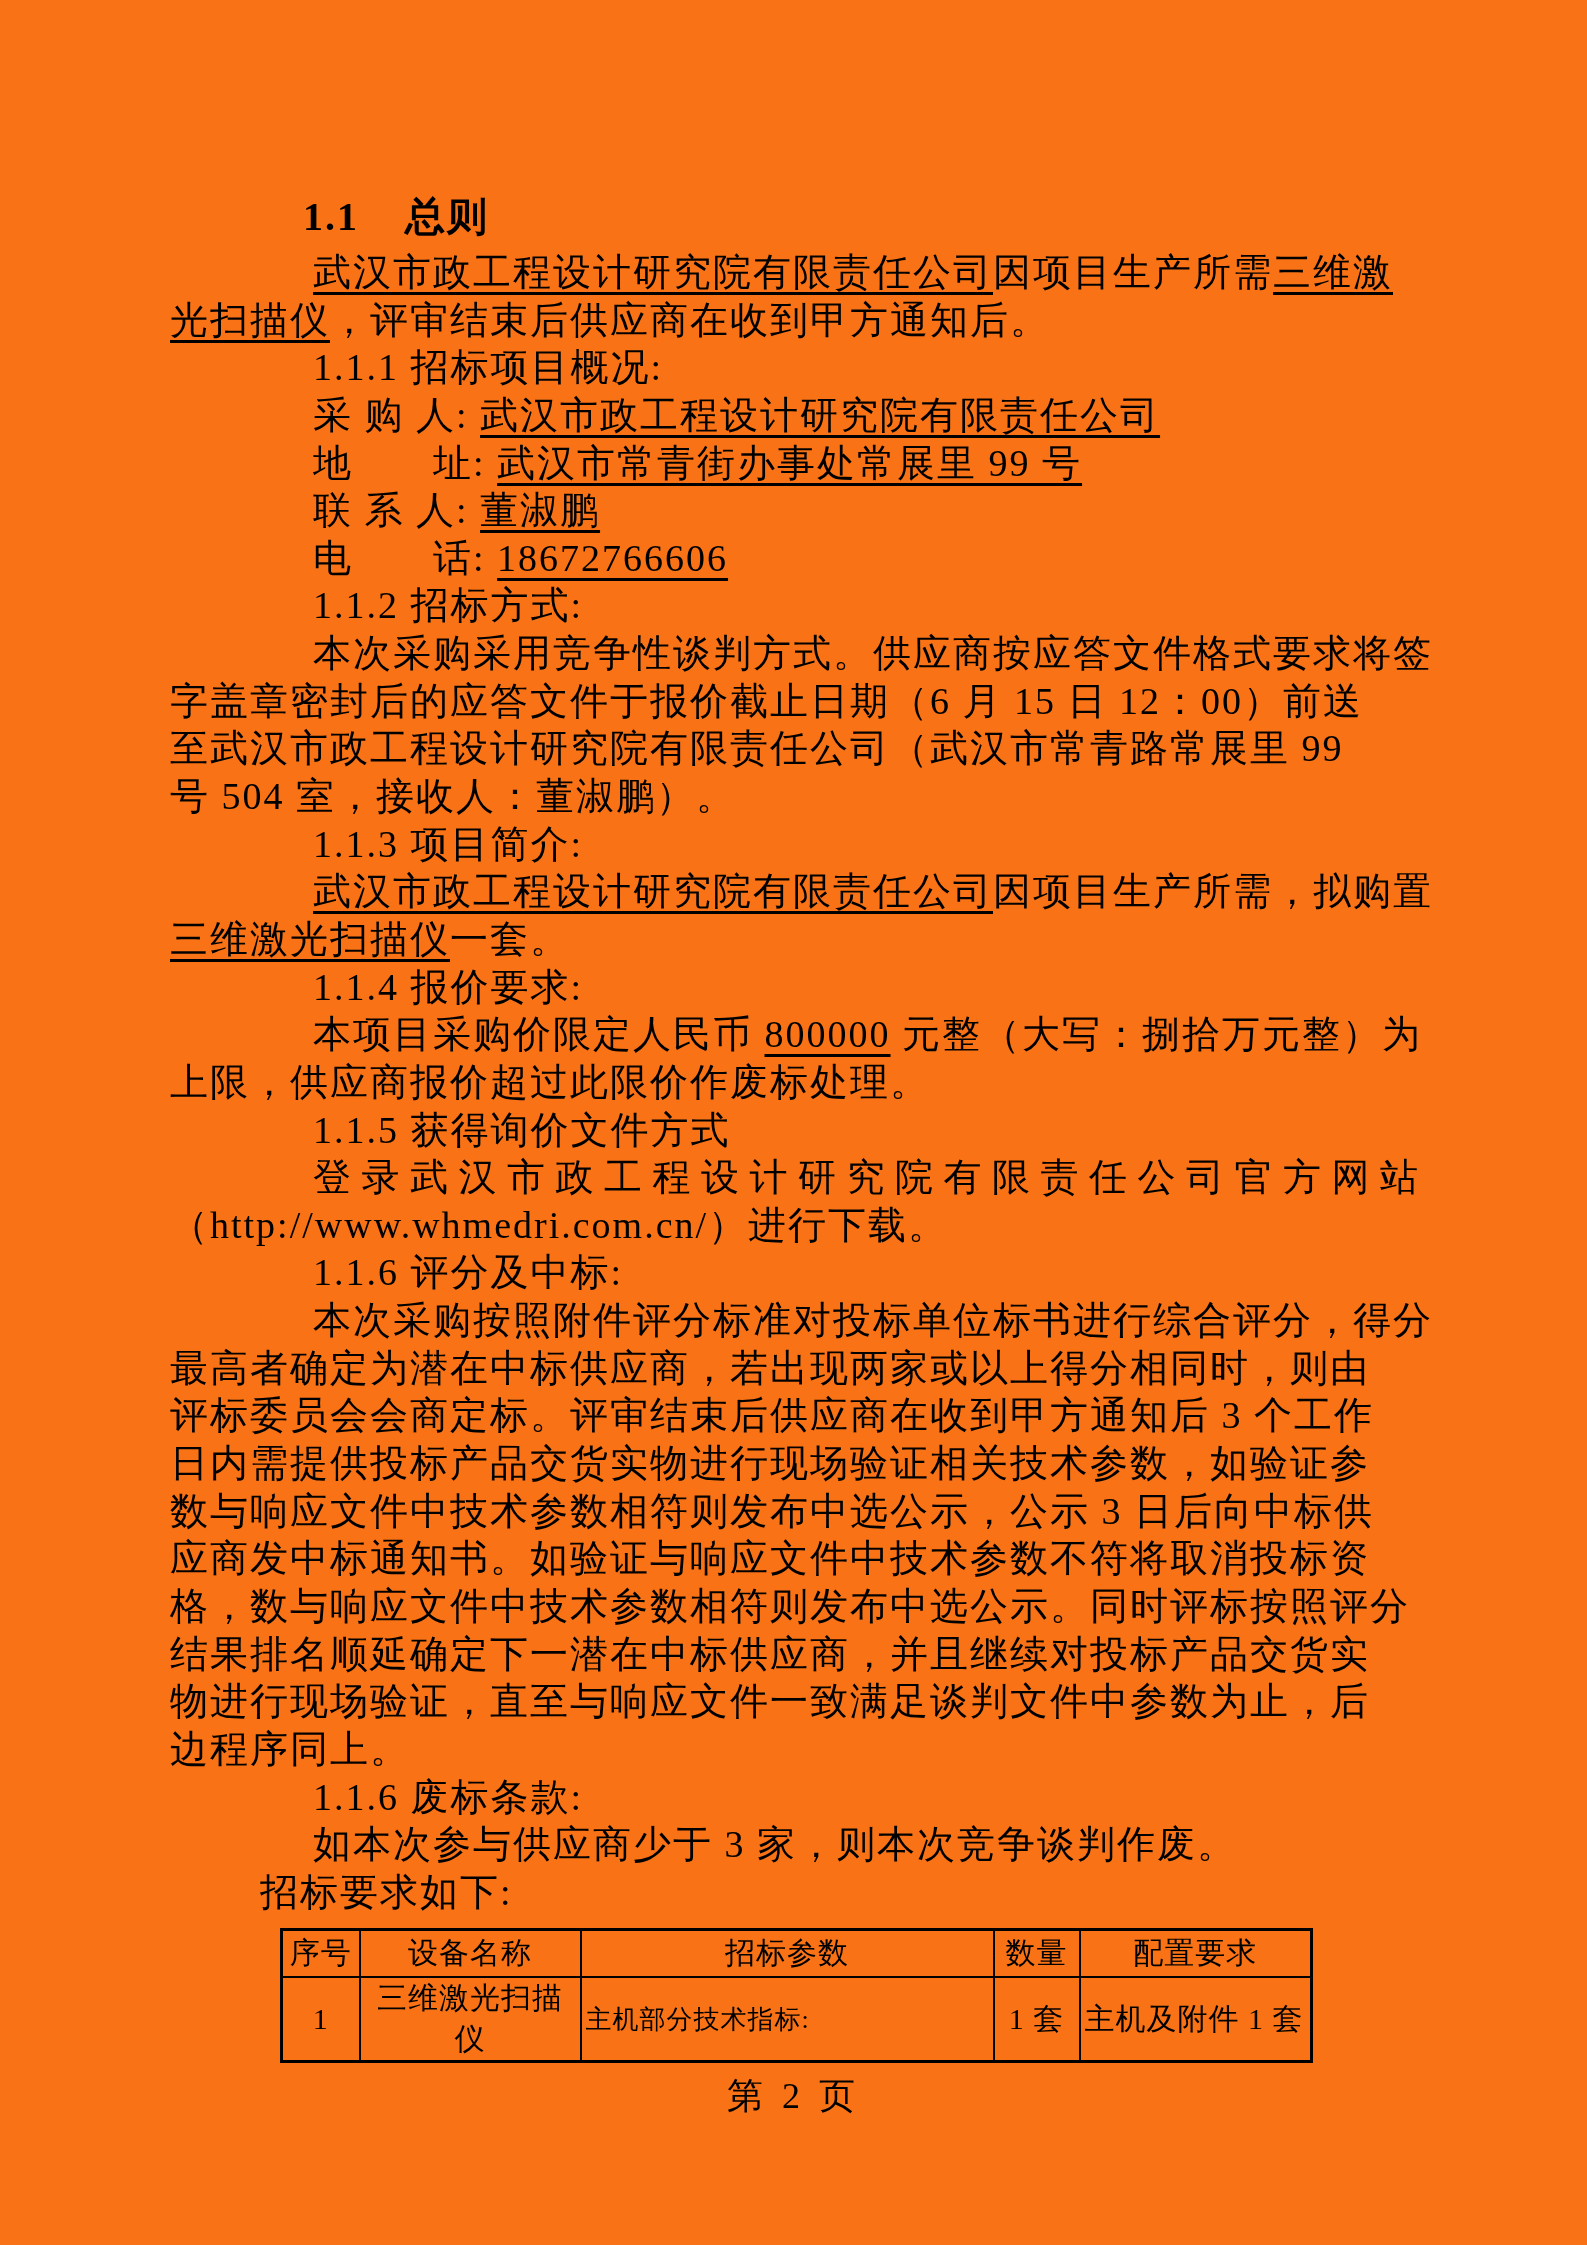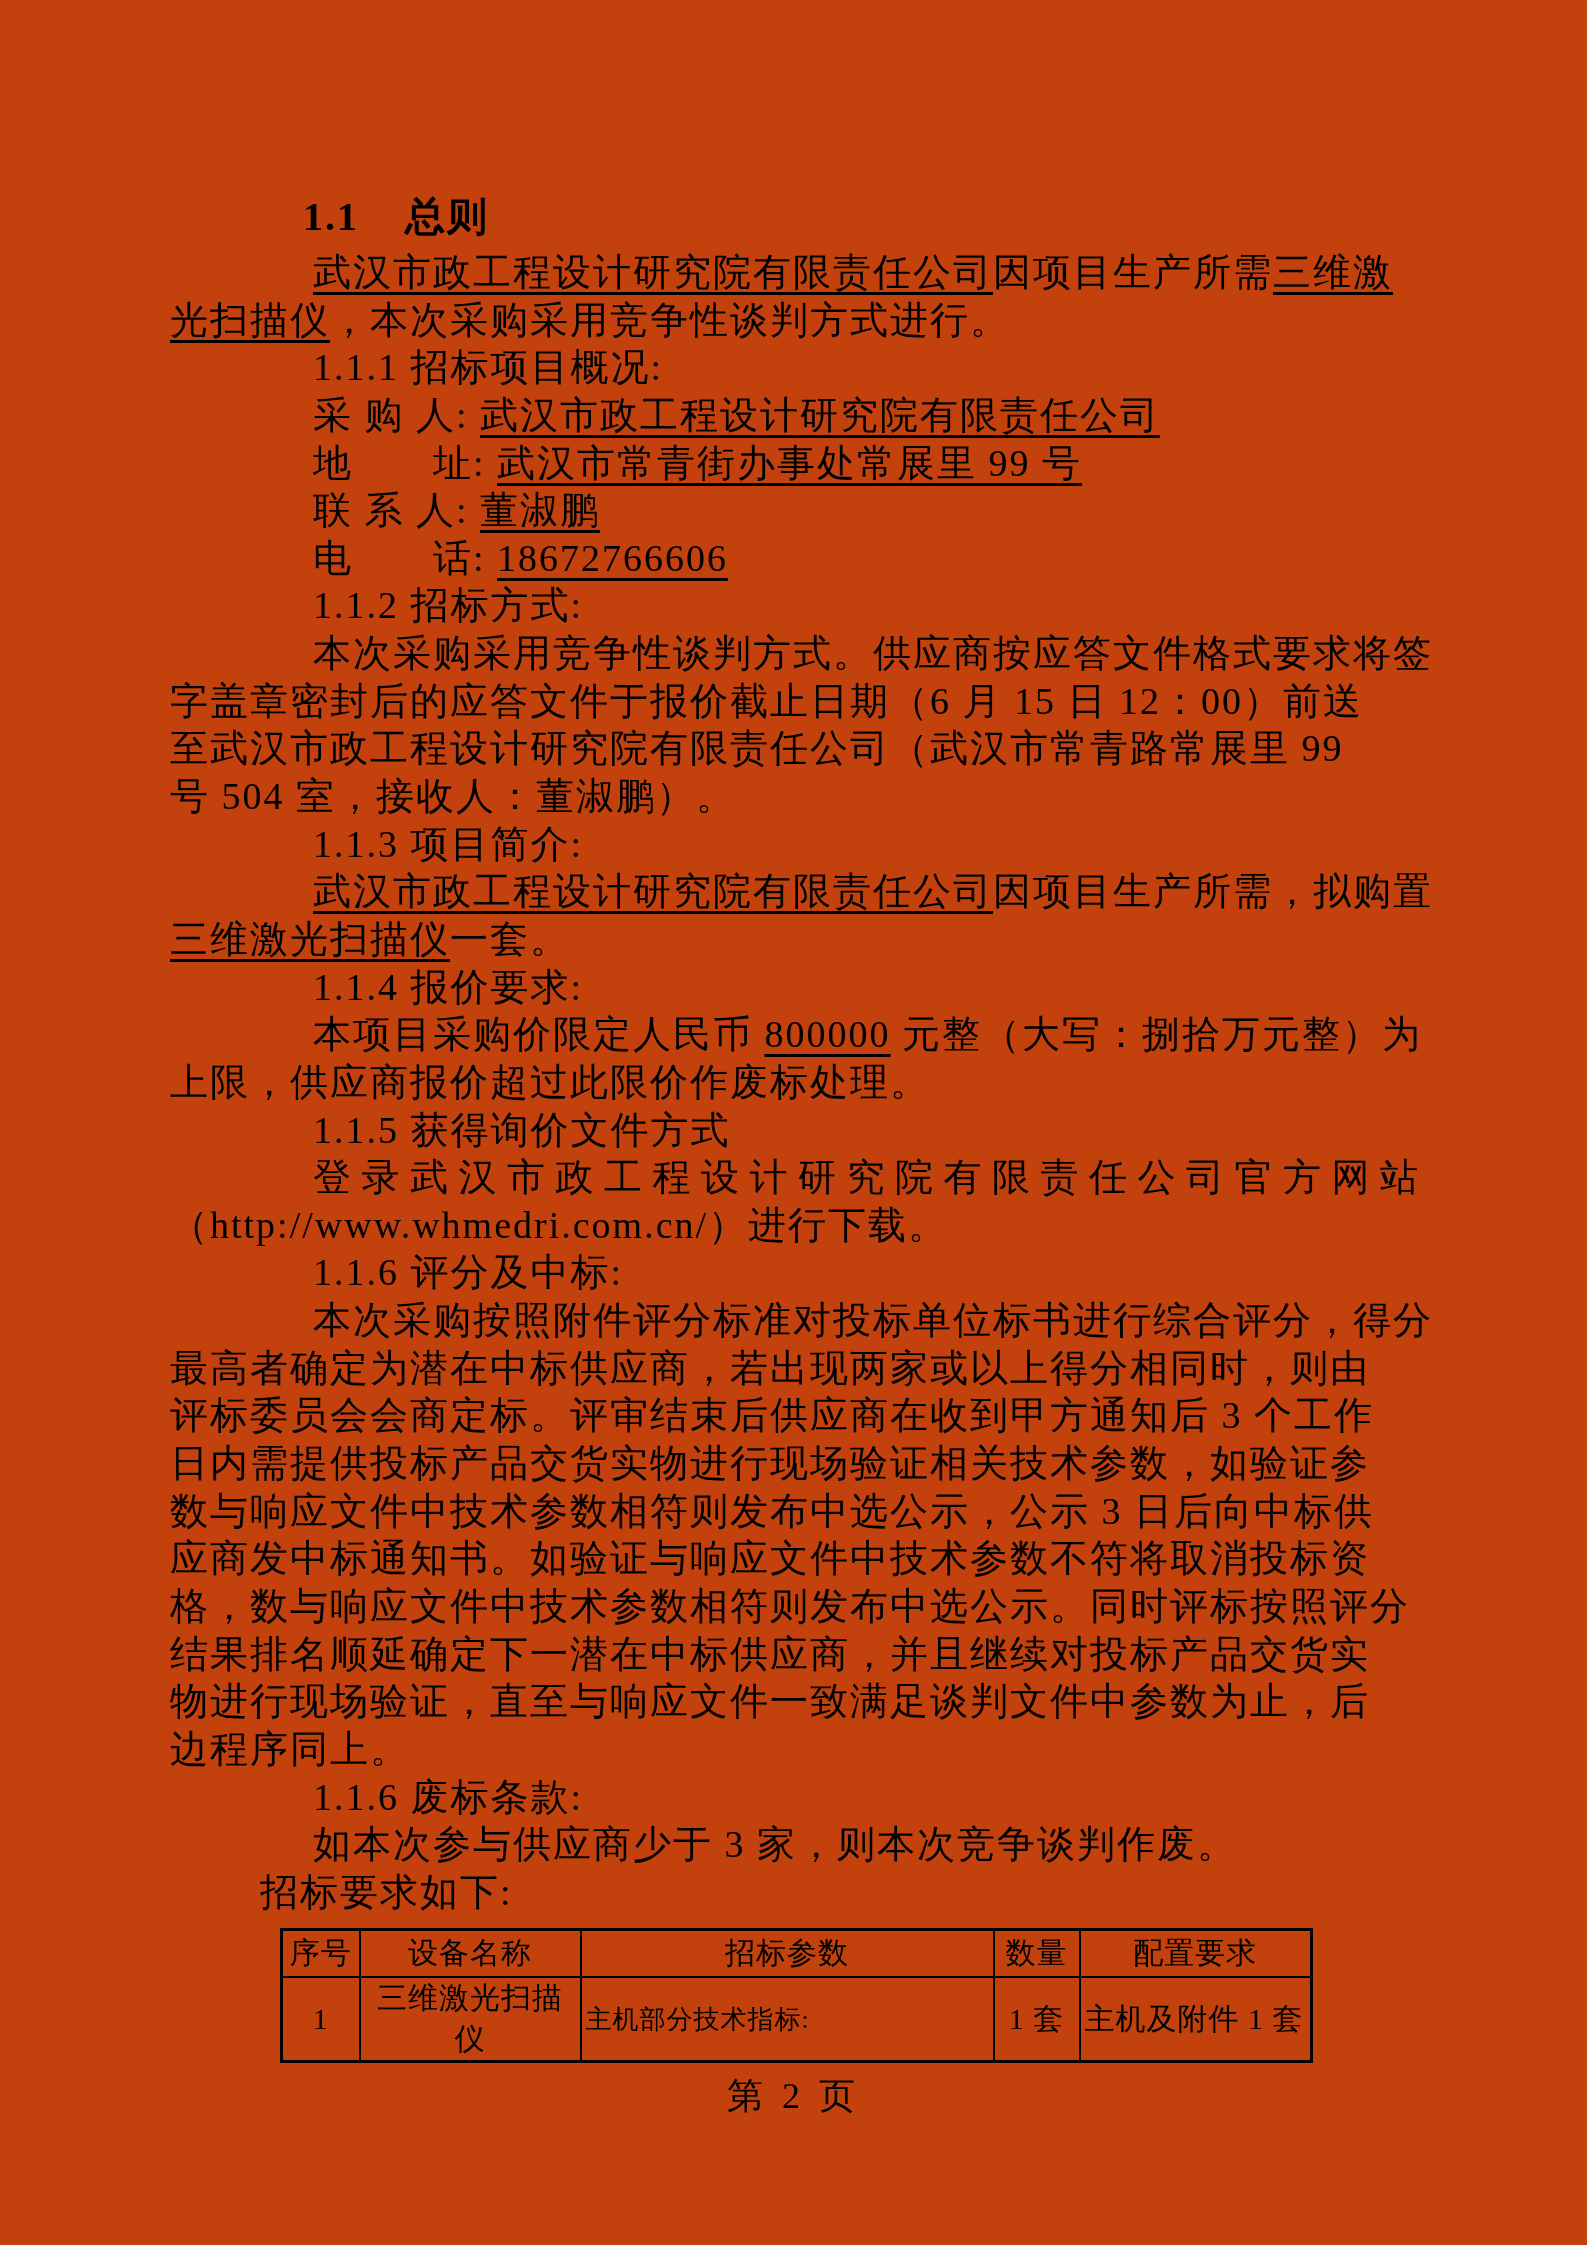--- a/index.html
+++ b/index.html
@@ -1,19 +1,19 @@
 <!DOCTYPE html>
 <html><head>
 <meta charset="utf-8">
 <style>
   html,body{margin:0;padding:0;background:#ffffff;}
   .page{
     position:relative;
     width:1587px;height:2245px;
-    background:#c2410c;
+    background:#f97316;
     font-family:"Liberation Serif","DejaVu Serif",serif;
     color:#000000;
     overflow:hidden;
   }
   .heading{
     position:absolute;left:170px;top:190px;width:1250px;
     padding-left:133px;
     font-size:40px;line-height:53px;font-weight:bold;
     letter-spacing:2px;white-space:pre;
   }
@@ -58,21 +58,21 @@
 </style>
 </head>
 <body>
 
 <div class="page">
 
   <div class="heading"><span>1.1</span><span class="gap"></span><span>总则</span></div>
 
   <div class="doc-body" id="doc-body">
       <div class="line indent"><span class="u">武汉市政工程设计研究院有限责任公司</span><span>因项目生产所需</span><span class="u">三维激</span></div>
-      <div class="line"><span class="u">光扫描仪</span><span>，本次采购采用竞争性谈判方式进行。</span></div>
+      <div class="line"><span class="u">光扫描仪</span><span>，评审结束后供应商在收到甲方通知后。</span></div>
       <div class="line indent"><span>1.1.1 招标项目概况:</span></div>
       <div class="line indent"><span>采 购 人: </span><span class="u">武汉市政工程设计研究院有限责任公司</span></div>
       <div class="line indent"><span>地　　址: </span><span class="u">武汉市常青街办事处常展里 99 号</span></div>
       <div class="line indent"><span>联 系 人: </span><span class="u">董淑鹏</span></div>
       <div class="line indent"><span>电　　话: </span><span class="u">18672766606</span></div>
       <div class="line indent"><span>1.1.2 招标方式:</span></div>
       <div class="line indent"><span>本次采购采用竞争性谈判方式。供应商按应答文件格式要求将签</span></div>
       <div class="line"><span>字盖章密封后的应答文件于报价截止日期（6 月 15 日 12：00）前送</span></div>
       <div class="line"><span>至武汉市政工程设计研究院有限责任公司（武汉市常青路常展里 99</span></div>
       <div class="line"><span>号 504 室，接收人：董淑鹏）。</span></div>

